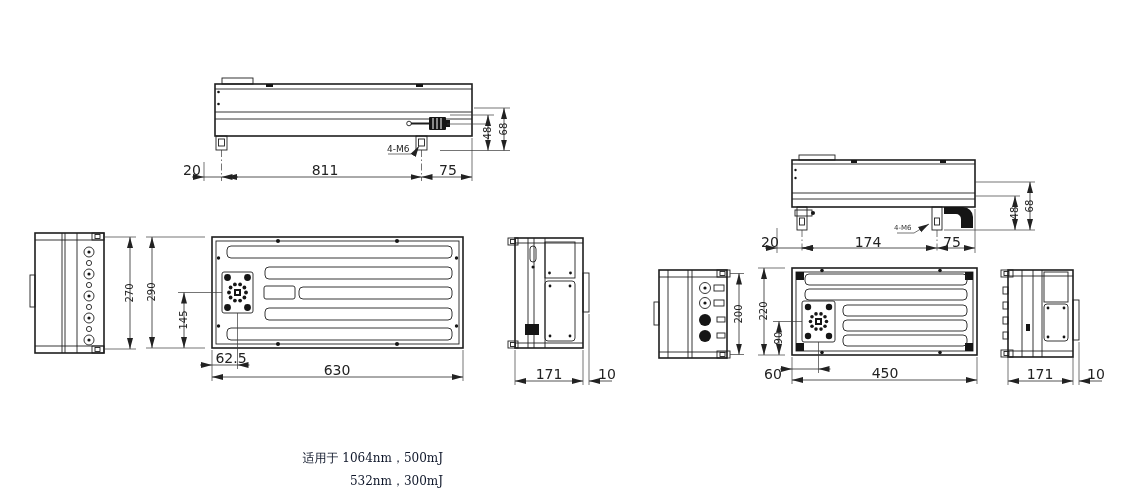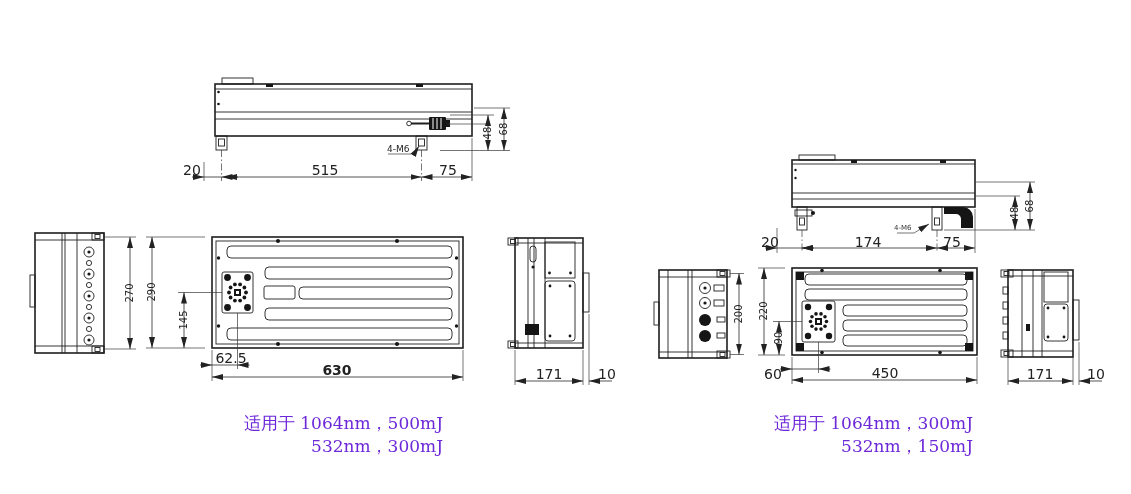--- a/index.html
+++ b/index.html
@@ -12,21 +12,21 @@
   .dim{stroke:#2a2a2a;stroke-width:0.8;fill:none;}
   .cl{stroke:#3a3a3a;stroke-width:0.7;fill:none;stroke-dasharray:7 2.5 1.5 2.5;}
   .blk{fill:#151515;stroke:none;}
   .wht{fill:#ffffff;stroke:none;}
   .lbl{position:absolute;font-size:14px;line-height:13px;color:#222;text-align:center;white-space:nowrap;}
   .vlbl{position:absolute;width:24px;font-size:10px;line-height:14px;color:#222;text-align:center;
         transform:rotate(-90deg);transform-origin:center;white-space:nowrap;}
   .tinylbl{position:absolute;font-size:9px;line-height:10px;color:#222;white-space:nowrap;}
   .microlbl{position:absolute;font-size:7px;line-height:8px;color:#333;white-space:nowrap;}
   .cap{position:absolute;width:200px;text-align:right;font-family:"DejaVu Serif",serif;
-       font-size:17px;line-height:23px;color:#6d28d9;white-space:nowrap;}
+       font-size:12px;line-height:23px;color:#0f172a;white-space:nowrap;margin-top:35px;}
 </style>
 </head>
 <body>
 
 <div class="stage">
 
 <svg width="1131" height="494" viewBox="0 0 1131 494">
   <defs>
     <marker id="mE" markerWidth="12" markerHeight="8" refX="11" refY="4" orient="auto" markerUnits="userSpaceOnUse">
       <path d="M0,1 L11,4 L0,7 Z" fill="#222"></path>
@@ -359,30 +359,30 @@
     <rect x="1073" y="300" width="6" height="40" class="thin"></rect>
     <line x1="1008" y1="357" x2="1008" y2="385" class="ext"></line>
     <line x1="1073" y1="357" x2="1073" y2="385" class="ext"></line>
     <line x1="1079" y1="342" x2="1079" y2="385" class="ext"></line>
     <line x1="1008" y1="381" x2="1073" y2="381" class="dim" marker-start="url(#mS)" marker-end="url(#mE)"></line>
     <line x1="1102" y1="381" x2="1079" y2="381" class="dim" marker-end="url(#mE)"></line>
   </g>
 </svg>
 
 <span class="lbl" style="left:180px;top:164px;width:24px;">20</span>
-<span class="lbl" style="left:305px;top:164px;width:40px;">515</span>
+<span class="lbl" style="left:305px;top:164px;width:40px;">811</span>
 <span class="lbl" style="left:436px;top:164px;width:24px;">75</span>
 <span class="vlbl" style="left:476px;top:126px;">48</span>
 <span class="vlbl" style="left:492px;top:122px;">68</span>
 <span class="tinylbl" style="left:387px;top:144px;">4-M6</span>
 <span class="vlbl" style="left:118px;top:286px;">270</span>
 <span class="vlbl" style="left:140px;top:285px;">290</span>
 <span class="vlbl" style="left:172px;top:313px;">145</span>
 <span class="lbl" style="left:214px;top:352px;width:34px;">62.5</span>
-<span class="lbl" style="left:317px;top:364px;width:40px;font-weight:bold;">630</span>
+<span class="lbl" style="left:317px;top:364px;width:40px;">630</span>
 <span class="lbl" style="left:529px;top:368px;width:40px;">171</span>
 <span class="lbl" style="left:596px;top:368px;width:22px;">10</span>
 
 <span class="lbl" style="left:758px;top:236px;width:24px;">20</span>
 <span class="lbl" style="left:848px;top:236px;width:40px;">174</span>
 <span class="lbl" style="left:940px;top:236px;width:24px;">75</span>
 <span class="vlbl" style="left:1003px;top:206px;">48</span>
 <span class="vlbl" style="left:1018px;top:199px;">68</span>
 <span class="microlbl" style="left:894px;top:224px;">4-M6</span>
 <span class="vlbl" style="left:727px;top:307px;">200</span>
@@ -390,18 +390,14 @@
 <span class="vlbl" style="left:767px;top:331px;">90</span>
 <span class="lbl" style="left:757px;top:356px;width:32px;margin-top:12px;">60</span>
 <span class="lbl" style="left:865px;top:367px;width:40px;">450</span>
 <span class="lbl" style="left:1020px;top:368px;width:40px;">171</span>
 <span class="lbl" style="left:1085px;top:368px;width:22px;">10</span>
 
 <div class="cap" style="left:243px;top:412px;">
   <div>适用于 1064nm，500mJ</div>
   <div>532nm，300mJ</div>
 </div>
-<div class="cap" style="left:773px;top:412px;">
-  <div>适用于 1064nm，300mJ</div>
-  <div>532nm，150mJ</div>
+
 </div>
 
-</div>
-
 </body></html>

